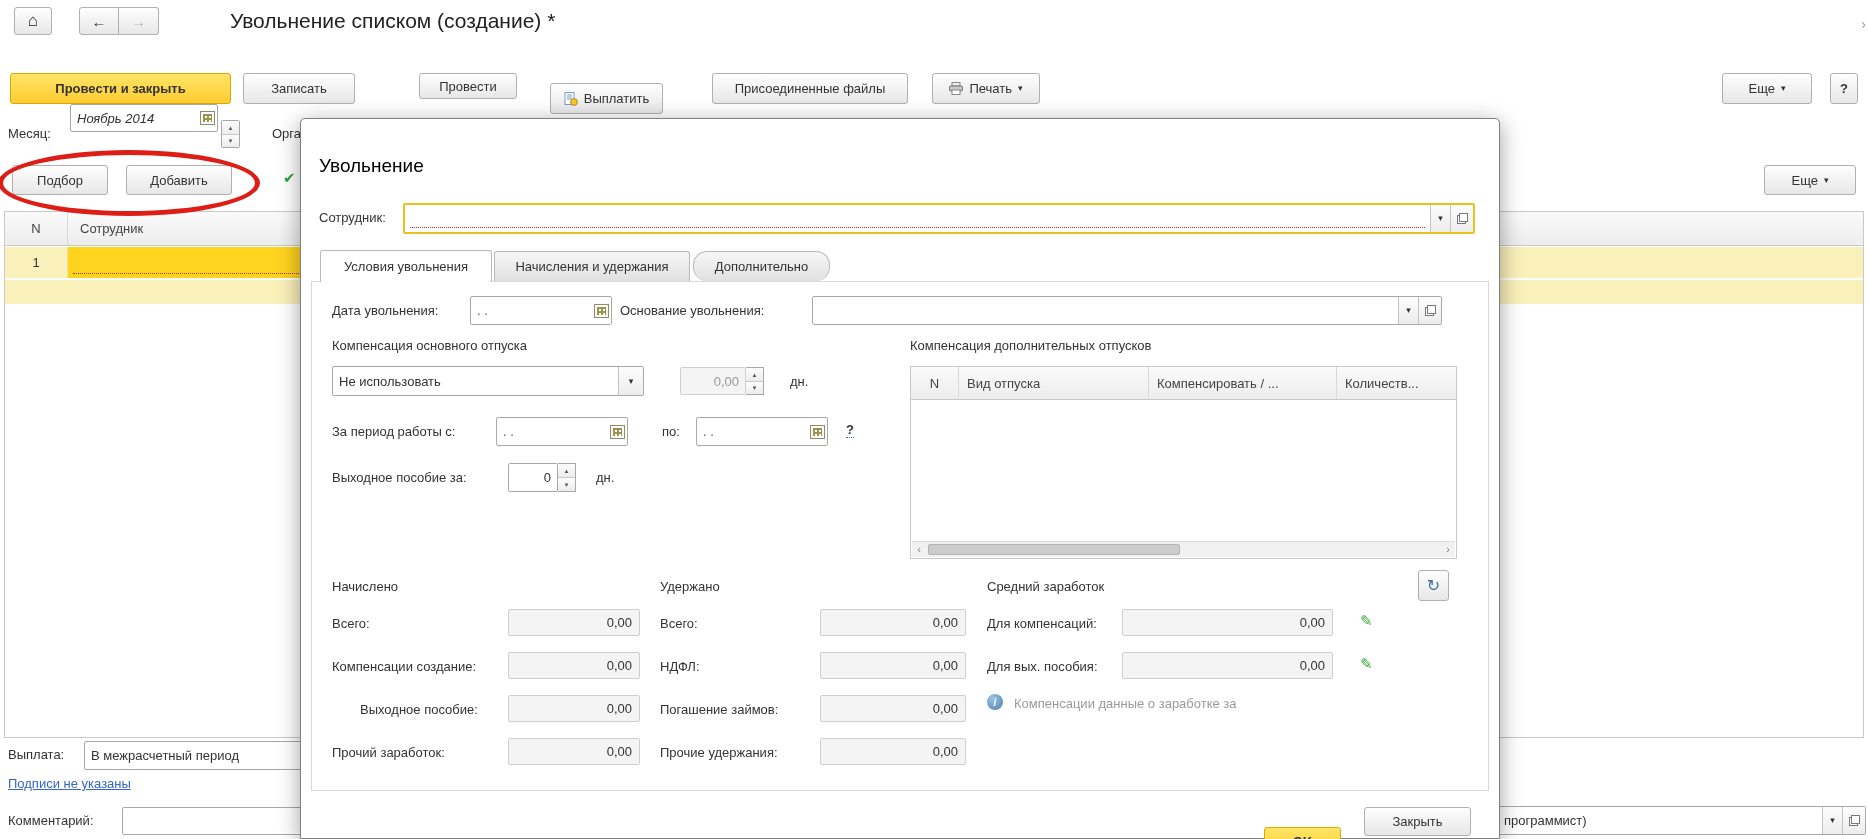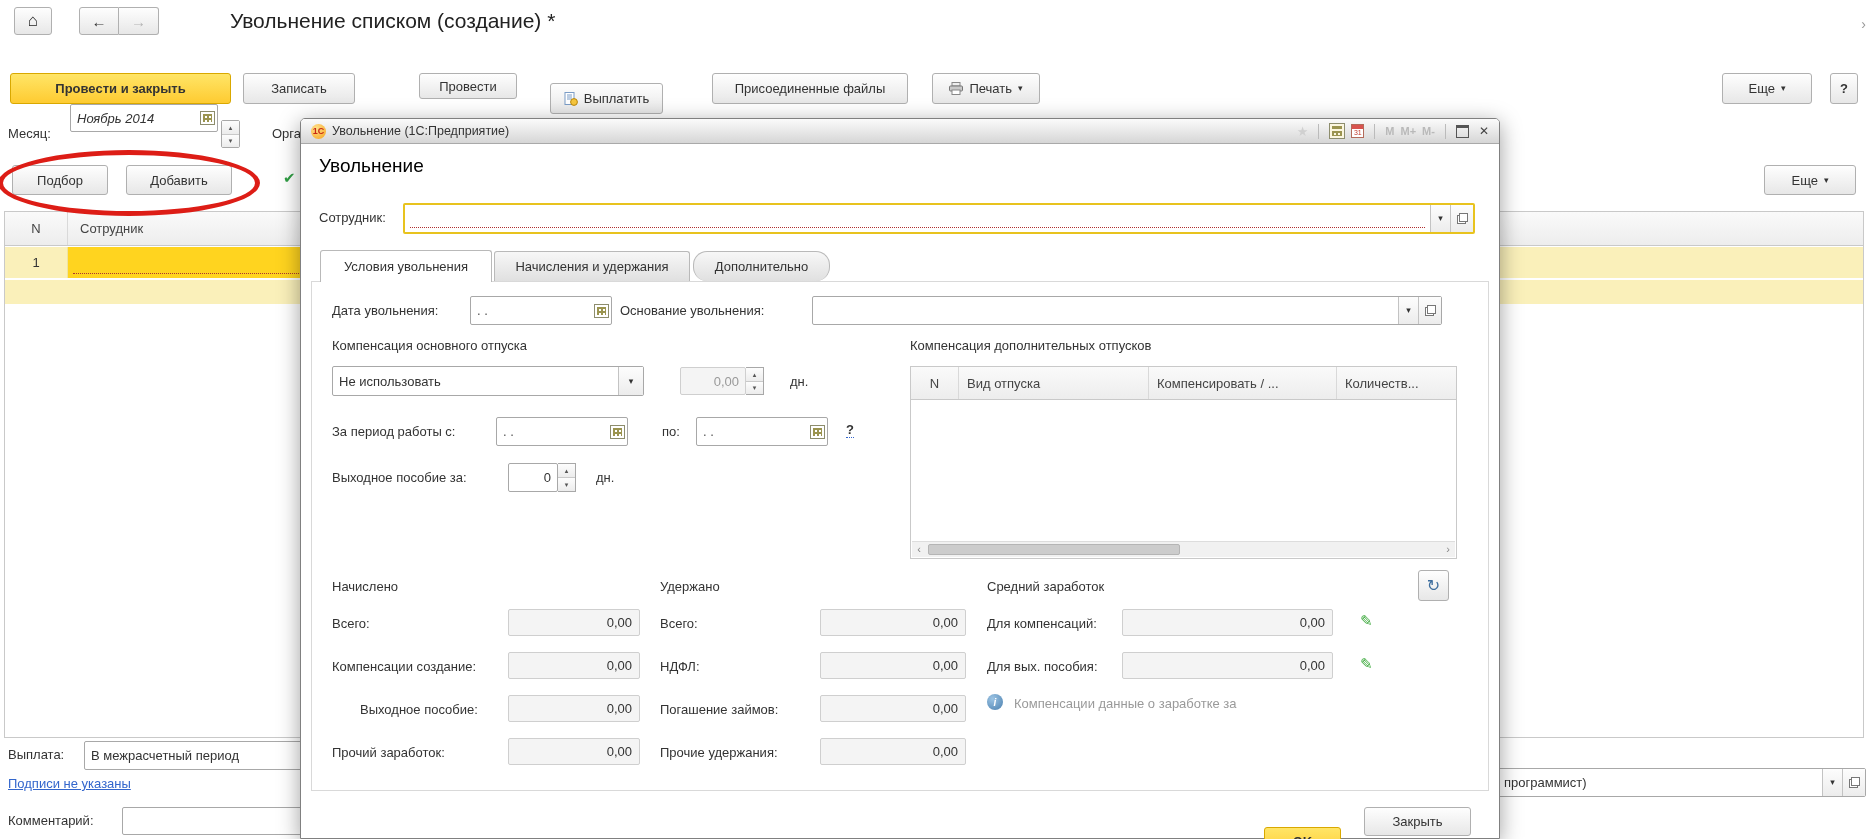--- a/index.html
+++ b/index.html
@@ -186,47 +186,31 @@
 
   <div class="abs lab" style="left:8px;top:747px;">Выплата:</div>
   <div class="abs field" style="left:84px;top:741px;width:218px;height:29px;">
     <span class="txt">В межрасчетный период</span>
   </div>
   <div class="abs link" style="left:8px;top:776px;">Подписи не указаны</div>
   <div class="abs lab" style="left:8px;top:813px;">Комментарий:</div>
   <div class="abs field" style="left:122px;top:807px;width:180px;height:28px;">
     <span class="txt"></span>
   </div>
-  <div class="abs field" style="left:1497px;top:768px;width:369px;height:29px;">
+  <div class="abs field" style="left:1497px;top:806px;width:369px;height:29px;">
     <span class="txt">программист)</span>
     <span class="mini">
         <span class="caret">▾</span>
       </span>
     <span class="mini" style="width:22px;">
         <span class="open-ico"></span>
       </span>
   </div>
 
   <div class="abs dialog">
-    <div class="titlebar">
-      <span class="logo1c">1С</span>
-      <span style="font-size:12.5px;color:#333;">Увольнение (1С:Предприятие)</span>
-      <span style="flex:1;"></span>
-      <span style="color:#d0d0d0;font-size:13px;">★</span>
-      <span class="tb-sep"></span>
-      <span class="calc-ico"></span>
-      <span class="cal31">31</span>
-      <span class="tb-sep"></span>
-      <span class="memo">М</span>
-      <span class="memo">М+</span>
-      <span class="memo">М-</span>
-      <span class="tb-sep"></span>
-      <span class="maxbox"></span>
-      <span style="color:#444;font-weight:bold;font-size:12px;margin-left:4px;">✕</span>
-    </div>
 
     <div class="abs" style="left:18px;top:36px;font-size:19px;color:#000;">Увольнение</div>
 
     <div class="abs lab" style="left:18px;top:91px;">Сотрудник:</div>
     <div class="abs combo-req" style="left:102px;top:84px;width:1072px;height:31px;">
       <span class="txt">
           <span class="reqline"></span>
         </span>
       <span class="mini">
           <span class="caret">▾</span>

